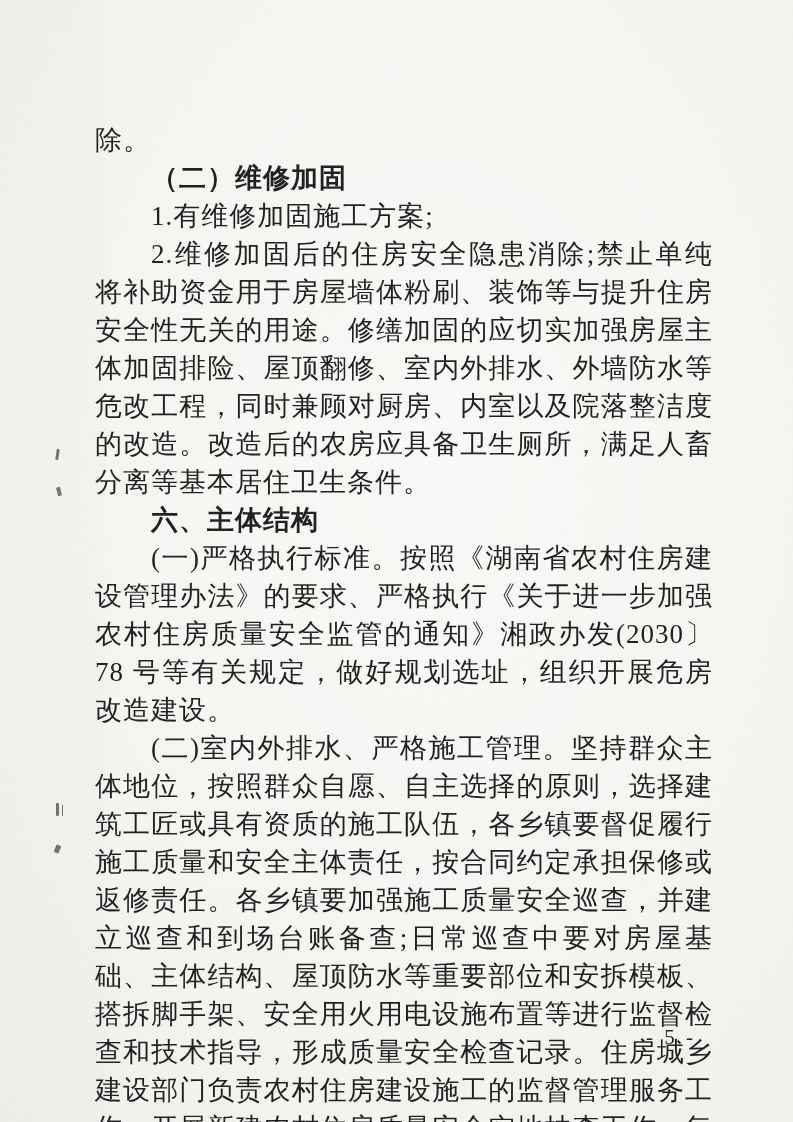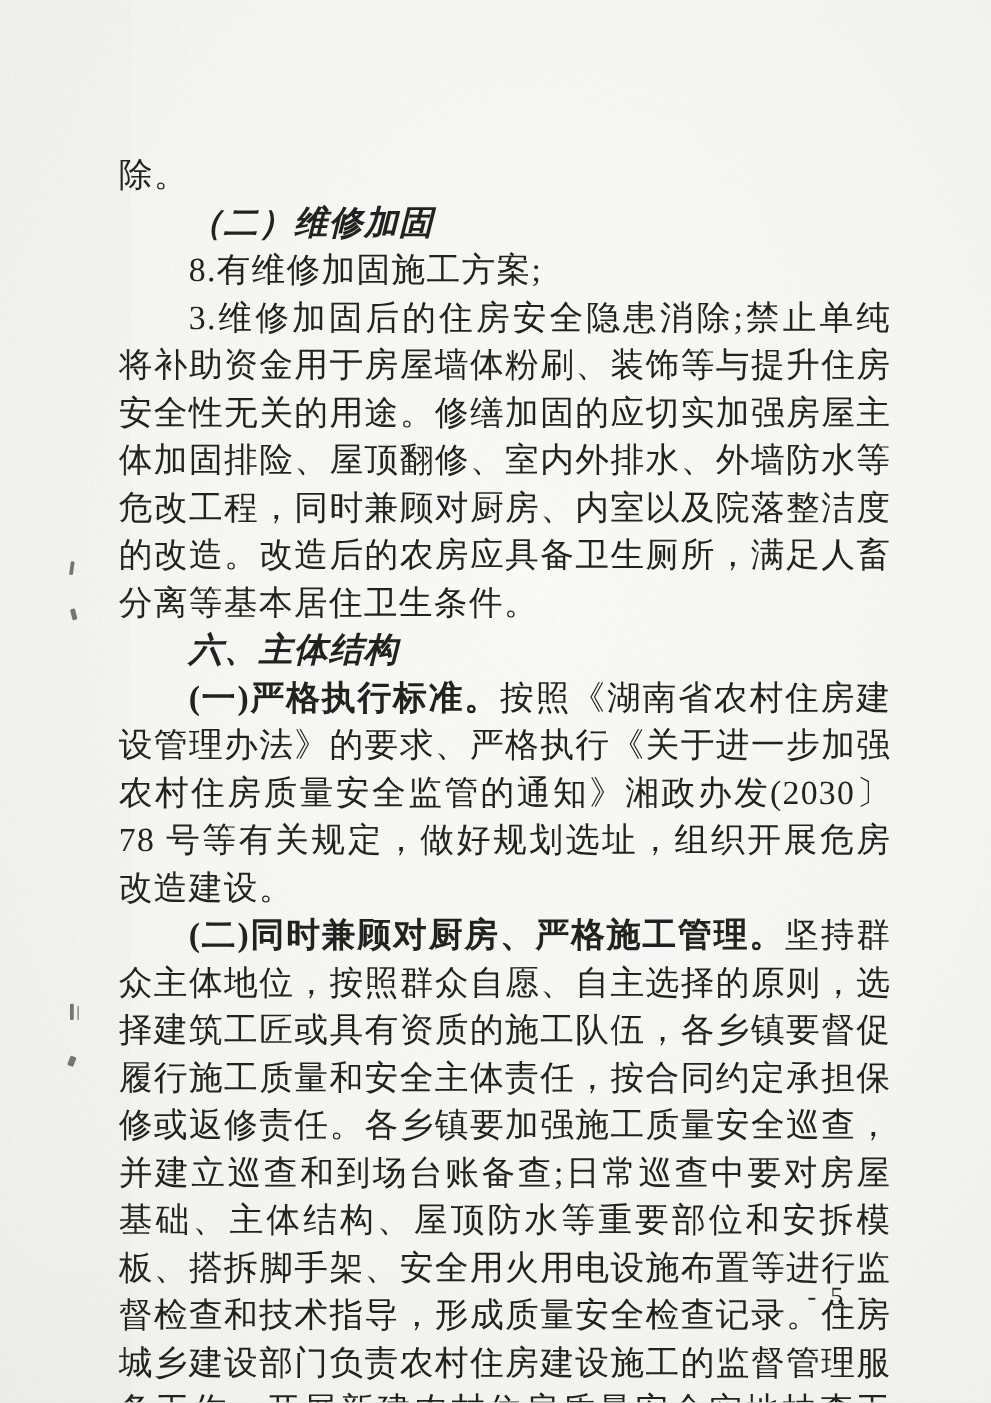--- a/index.html
+++ b/index.html
@@ -24,22 +24,22 @@
     width: 618px;
     font-size: 27px;
     line-height: 38px;
     letter-spacing: 1px;
     text-align: justify;
     text-justify: inter-character;
   }
   .content p { margin: 0; }
   .para, .heading { text-indent: 56px; }
   .no-indent { text-indent: 0; }
-  .heading { font-weight: bold; font-style: italic; }
-  .lead { font-weight: bold; }
+  .heading { font-weight: bold; }
+  .lead { font-weight: normal; }
   .page-number {
     position: absolute;
     top: 1025px;
     right: 97px;
     font-size: 21px;
     letter-spacing: 3px;
     color: #242424;
   }
   .noise {
     position: absolute;
@@ -62,29 +62,29 @@
 </head>
 <body>
 
 <div class="page">
 
   <div class="content">
     <p class="no-indent">除。</p>
 
     <p class="heading">（二）维修加固</p>
 
-    <p class="para">8.有维修加固施工方案;</p>
+    <p class="para">1.有维修加固施工方案;</p>
 
-    <p class="para">3.维修加固后的住房安全隐患消除;禁止单纯将补助资金用于房屋墙体粉刷、装饰等与提升住房安全性无关的用途。修缮加固的应切实加强房屋主体加固排险、屋顶翻修、室内外排水、外墙防水等危改工程，同时兼顾对厨房、内室以及院落整洁度的改造。改造后的农房应具备卫生厕所，满足人畜分离等基本居住卫生条件。</p>
+    <p class="para">2.维修加固后的住房安全隐患消除;禁止单纯将补助资金用于房屋墙体粉刷、装饰等与提升住房安全性无关的用途。修缮加固的应切实加强房屋主体加固排险、屋顶翻修、室内外排水、外墙防水等危改工程，同时兼顾对厨房、内室以及院落整洁度的改造。改造后的农房应具备卫生厕所，满足人畜分离等基本居住卫生条件。</p>
 
     <p class="heading">六、主体结构</p>
 
     <p class="para"><span class="lead">(一)严格执行标准。</span><span>按照《湖南省农村住房建设管理办法》的要求、严格执行《关于进一步加强农村住房质量安全监管的通知》湘政办发(2030〕78 号等有关规定，做好规划选址，组织开展危房改造建设。</span></p>
 
-    <p class="para"><span class="lead">(二)同时兼顾对厨房、严格施工管理。</span><span>坚持群众主体地位，按照群众自愿、自主选择的原则，选择建筑工匠或具有资质的施工队伍，各乡镇要督促履行施工质量和安全主体责任，按合同约定承担保修或返修责任。各乡镇要加强施工质量安全巡查，并建立巡查和到场台账备查;日常巡查中要对房屋基础、主体结构、屋顶防水等重要部位和安拆模板、搭拆脚手架、安全用火用电设施布置等进行监督检查和技术指导，形成质量安全检查记录。住房城乡建设部门负责农村住房建设施工的监督管理服务工作，开展新建农村住房质量安全实地抽查工作，每年对辖区新建农村住房随</span></p>
+    <p class="para"><span class="lead">(二)室内外排水、严格施工管理。</span><span>坚持群众主体地位，按照群众自愿、自主选择的原则，选择建筑工匠或具有资质的施工队伍，各乡镇要督促履行施工质量和安全主体责任，按合同约定承担保修或返修责任。各乡镇要加强施工质量安全巡查，并建立巡查和到场台账备查;日常巡查中要对房屋基础、主体结构、屋顶防水等重要部位和安拆模板、搭拆脚手架、安全用火用电设施布置等进行监督检查和技术指导，形成质量安全检查记录。住房城乡建设部门负责农村住房建设施工的监督管理服务工作，开展新建农村住房质量安全实地抽查工作，每年对辖区新建农村住房随</span></p>
   </div>
 
   <div class="page-number">- 5 -</div>
 
   <div class="artifact" id="artifact-1"></div>
   <div class="artifact" id="artifact-2"></div>
   <div class="artifact" id="artifact-3"></div>
   <div class="artifact" id="artifact-4"></div>
 
   <svg class="noise" width="793" height="1122" aria-hidden="true">

